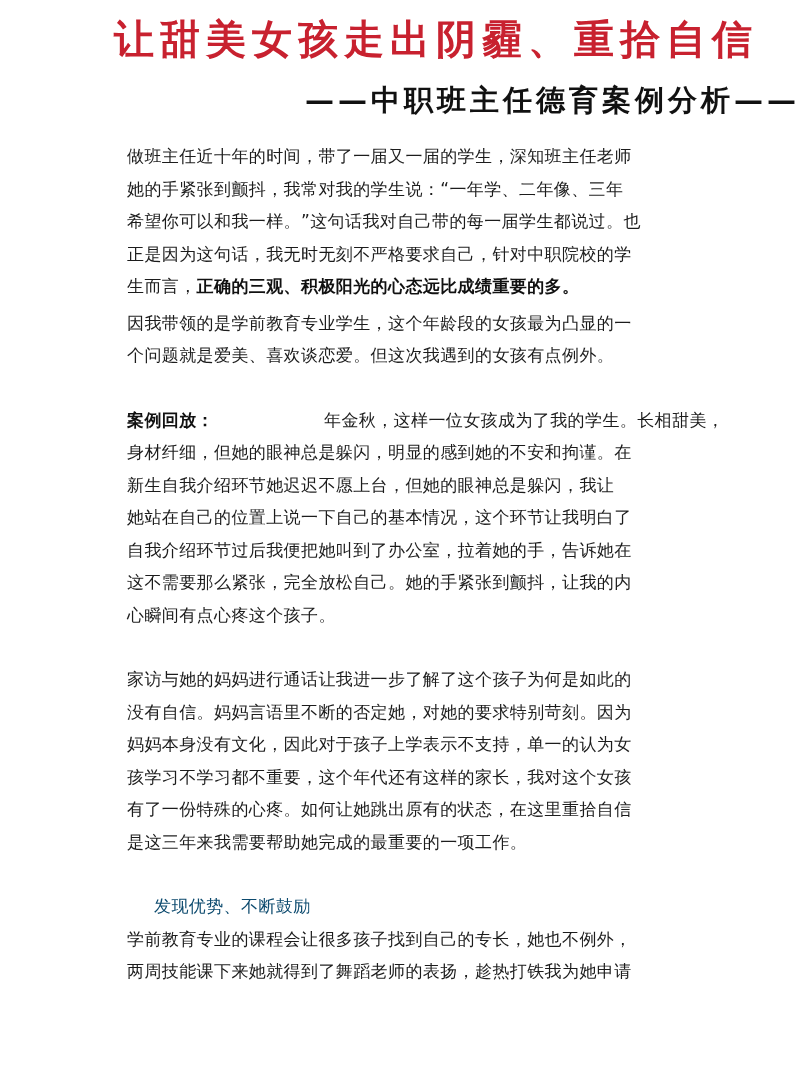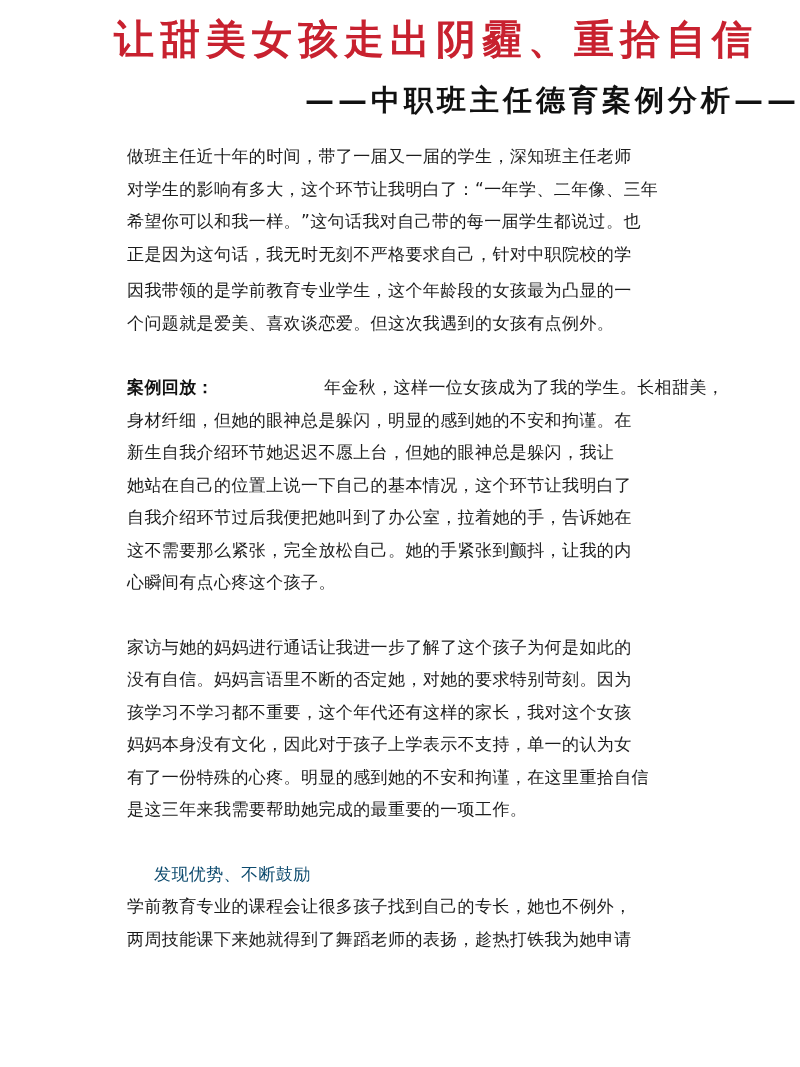--- a/index.html
+++ b/index.html
@@ -79,23 +79,24 @@
 
 <div>
 
   <div class="title">让甜美女孩走出阴霾、重拾自信</div>
   <div class="subtitle">——中职班主任德育案例分析——</div>
 
   <div class="content">
 
     <div>
       <div class="line">做班主任近十年的时间，带了一届又一届的学生，深知班主任老师</div>
-      <div class="line">对学生的影响有多大，这个环节让我明白了：“一年学、二年像、三年</div>
+      <div class="line">她的手紧张到颤抖，我常对我的学生说：“一年学、二年像、三年</div>
       <div class="line">希望你可以和我一样。”这句话我对自己带的每一届学生都说过。也</div>
       <div class="line">正是因为这句话，我无时无刻不严格要求自己，针对中职院校的学</div>
+      <div class="line"><span>生而言，</span><span class="bold">正确的三观、积极阳光的心态远比成绩重要的多。</span></div>
     </div>
 
     <div class="gap-sm"></div>
 
     <div>
       <div class="line">因我带领的是学前教育专业学生，这个年龄段的女孩最为凸显的一</div>
       <div class="line">个问题就是爱美、喜欢谈恋爱。但这次我遇到的女孩有点例外。</div>
     </div>
 
     <div class="gap"></div>
@@ -108,23 +109,23 @@
       <div class="line">自我介绍环节过后我便把她叫到了办公室，拉着她的手，告诉她在</div>
       <div class="line">这不需要那么紧张，完全放松自己。她的手紧张到颤抖，让我的内</div>
       <div class="line">心瞬间有点心疼这个孩子。</div>
     </div>
 
     <div class="gap"></div>
 
     <div>
       <div class="line">家访与她的妈妈进行通话让我进一步了解了这个孩子为何是如此的</div>
       <div class="line">没有自信。妈妈言语里不断的否定她，对她的要求特别苛刻。因为</div>
+      <div class="line">妈妈本身没有文化，因此对于孩子上学表示不支持，单一的认为女</div>
       <div class="line">孩学习不学习都不重要，这个年代还有这样的家长，我对这个女孩</div>
-      <div class="line">妈妈本身没有文化，因此对于孩子上学表示不支持，单一的认为女</div>
-      <div class="line">有了一份特殊的心疼。明显的感到她的不安和拘谨，在这里重拾自信</div>
+      <div class="line">有了一份特殊的心疼。如何让她跳出原有的状态，在这里重拾自信</div>
       <div class="line">是这三年来我需要帮助她完成的最重要的一项工作。</div>
     </div>
 
     <div class="gap"></div>
 
     <div>
       <div class="line heading-line">发现优势、不断鼓励</div>
       <div class="line">学前教育专业的课程会让很多孩子找到自己的专长，她也不例外，</div>
       <div class="line">两周技能课下来她就得到了舞蹈老师的表扬，趁热打铁我为她申请</div>
     </div>

